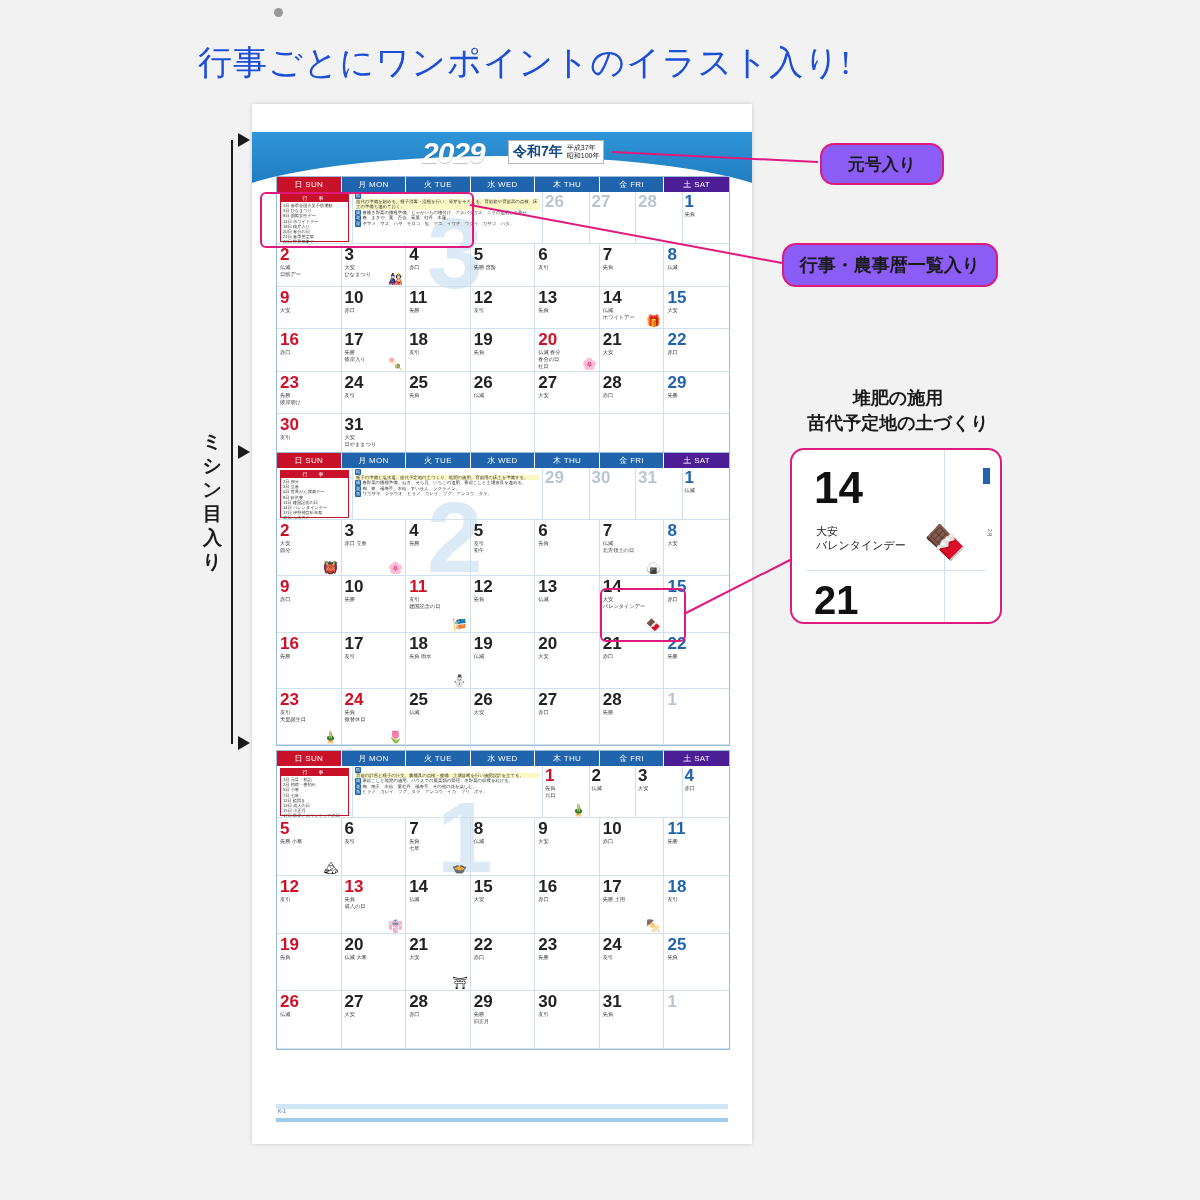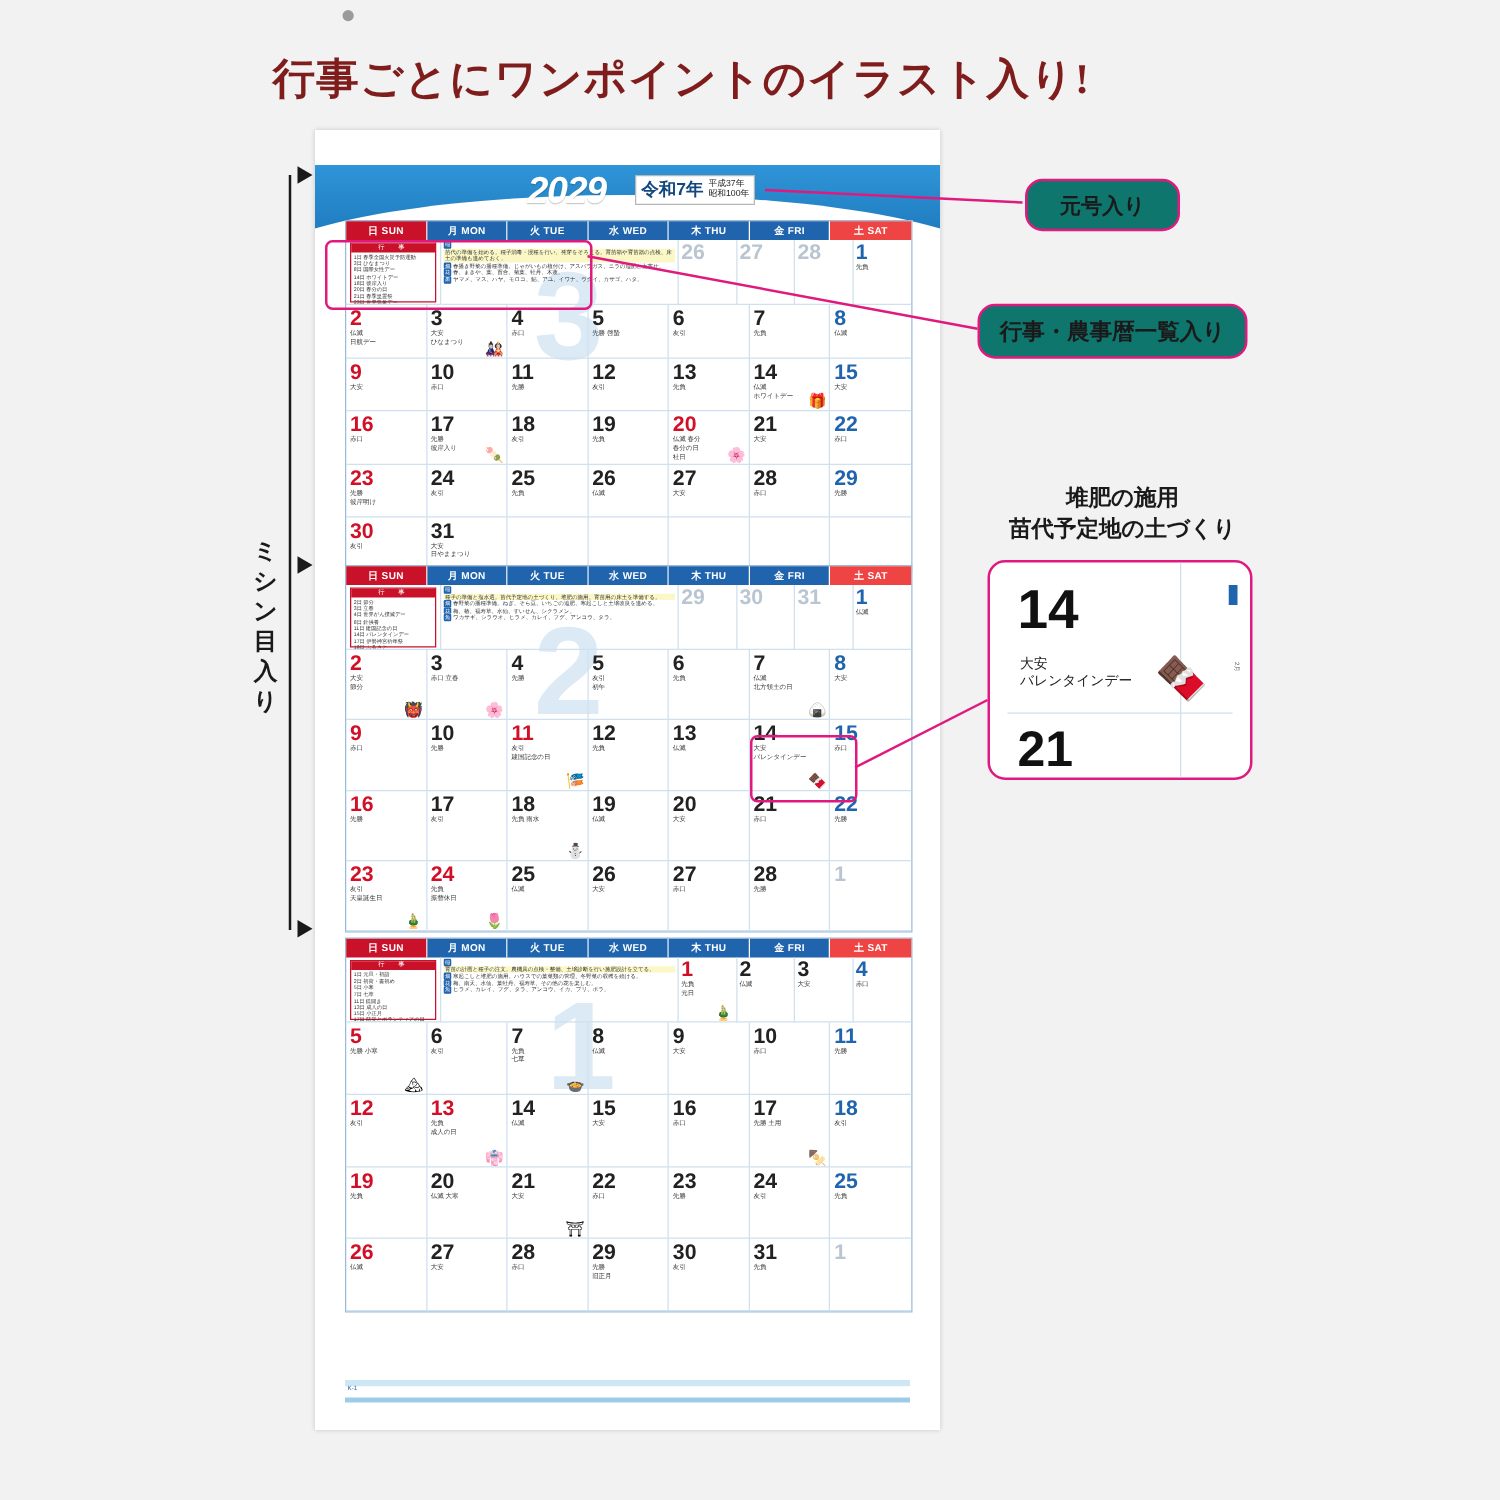--- a/index.html
+++ b/index.html
@@ -4,22 +4,22 @@
 <style>
   html,body{margin:0;padding:0;}
   body{
     width:1200px;height:1200px;
     background:#f2f2f2;
     font-family:"Liberation Sans", sans-serif;
     position:relative;
     overflow:hidden;
   }
   .page-title{
-    position:absolute;left:218px;top:40px;
-    font-size:34px;font-weight:bold;color:#7f1d1d;
+    position:absolute;left:198px;top:40px;
+    font-size:34px;font-weight:normal;color:#1d4ed8;
     letter-spacing:1px;
     font-family:"Liberation Serif", serif;
   }
   
   .sheet{
     position:absolute;left:252px;top:104px;width:500px;height:1040px;
     background:#ffffff;
     box-shadow:0 0 4px rgba(0,0,0,0.18);
   }
   .hanger{
@@ -62,27 +62,27 @@
   .m3{top:646px;height:298px;}
 
   .mtop-rule{position:absolute;left:24px;width:452px;height:4px;background:#2a8fd4;}
   .r1{top:447px;} .r2{top:745px;}
 
   .dow{
     display:grid;grid-template-columns:repeat(7,1fr);
     height:15px;
   }
   .dow div{
-    font-size:8px;font-weight:bold;color:#fff;
+    font-size:8px;font-weight:normal;color:#fff;
     display:flex;align-items:center;justify-content:center;
     background:#1f64ad;border-right:1px solid #fff;
     letter-spacing:.3px;
   }
   .dow div:first-child{background:#c9122a;}
-  .dow div:last-child{background:#ef4444;border-right:none;}
+  .dow div:last-child{background:#4c1d95;border-right:none;}
 
   .grid{
     display:grid;grid-template-columns:repeat(7,1fr);
     grid-auto-rows:1fr;
   }
   .cell{
     border-right:1px solid #cfe0ee;
     border-bottom:1px solid #cfe0ee;
     position:relative;
     padding:2px 3px;
@@ -133,21 +133,21 @@
   .sidelabel{
     position:absolute;left:196px;top:430px;width:26px;
     font-size:19px;font-weight:bold;color:#1a1a1a;text-align:right;
     line-height:24px;
     font-family:"Liberation Serif", serif;
   }
 
   
   .callout{
     position:absolute;border:2px solid #e0197f;border-radius:14px;
-    background:#0f766e;color:#1a1a1a;font-weight:bold;
+    background:#8b5cf6;color:#1a1a1a;font-weight:bold;
     display:flex;align-items:center;justify-content:center;text-align:center;
     font-family:"Liberation Serif", serif;
   }
   .c1{left:820px;top:143px;width:120px;height:38px;font-size:17px;}
   .c2{left:782px;top:243px;width:212px;height:40px;font-size:18px;text-align:center;}
   .c3{left:800px;top:383px;width:196px;height:56px;font-size:18px;line-height:25px;border:none;background:transparent;}
   .zoombox{
     position:absolute;left:790px;top:448px;width:208px;height:172px;
     border:2px solid #e0197f;border-radius:14px;background:#fff;overflow:hidden;
   }

